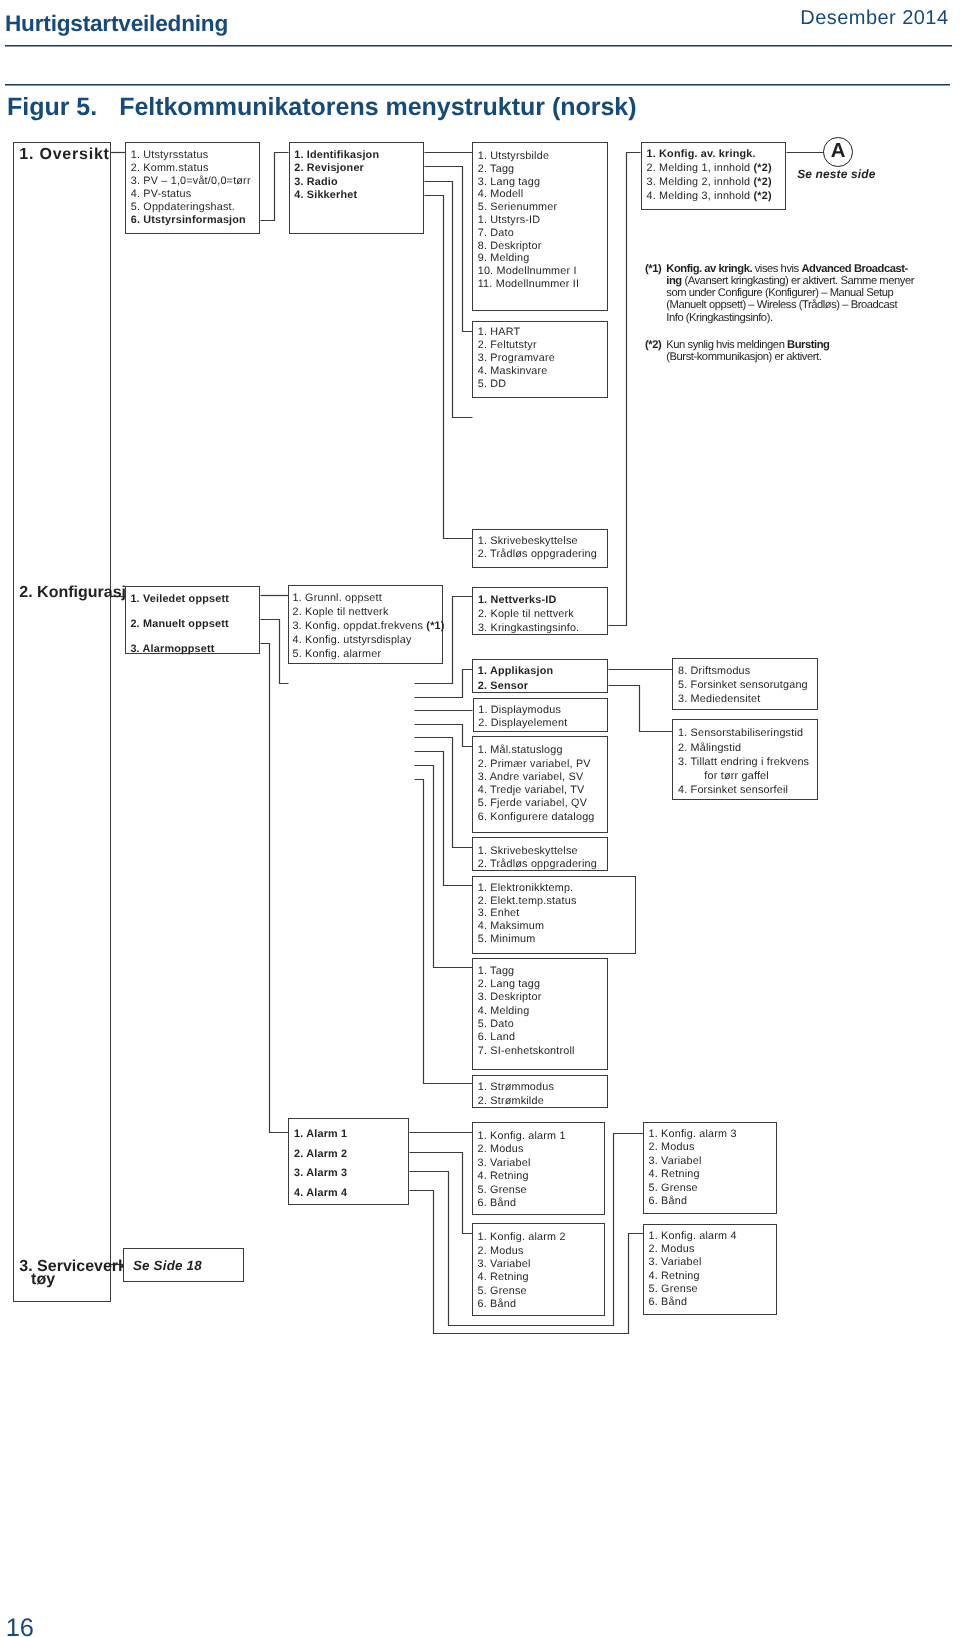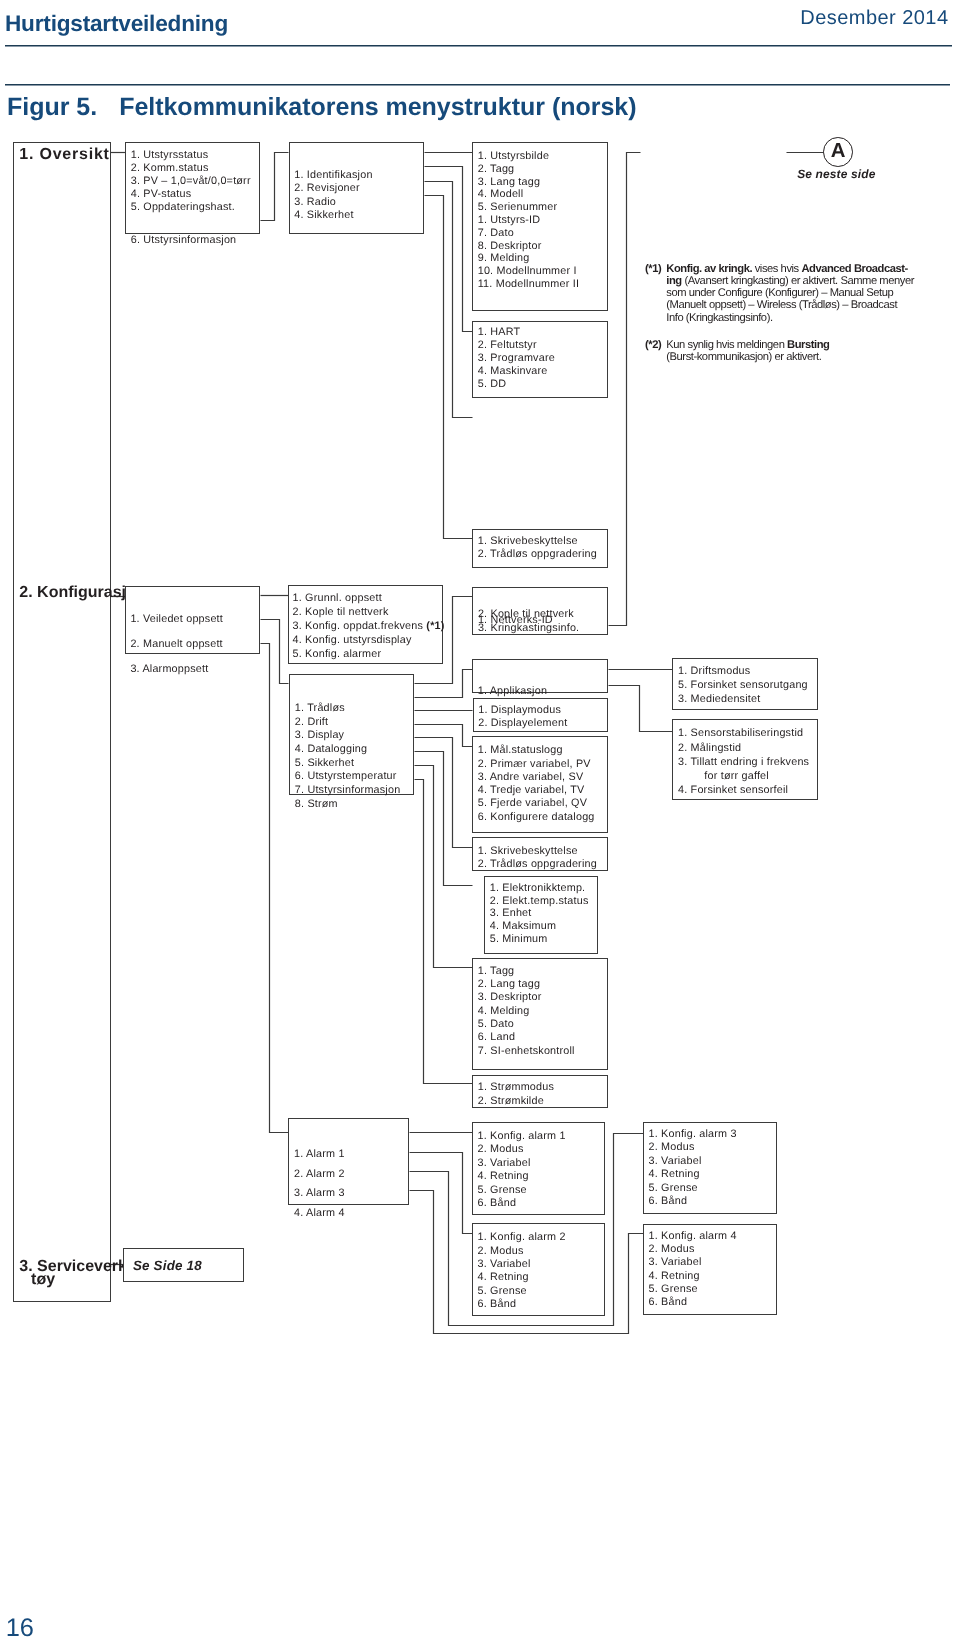--- a/index.html
+++ b/index.html
@@ -21,21 +21,21 @@
                color:#164a7b;letter-spacing:-0.02px;white-space:nowrap;}
   #fig-caption .num{margin-right:22px;}
 
   #page-number{position:absolute;left:5.7px;top:1613.8px;font-size:25.4px;color:#164a7b;font-weight:normal;}
 
   
   #diagram{position:absolute;left:0;top:0;width:960px;height:1637px;}
   #wires{position:absolute;left:0;top:0;width:960px;height:1637px;}
   .mbox{position:absolute;border:1.2px solid #3b3b3b;background:#fff;box-sizing:border-box;}
   .mi{position:absolute;left:var(--tl,4.7px);font-size:10.8px;line-height:10.8px;letter-spacing:0.2px;white-space:nowrap;color:#231f20;}
-  .mi.b{font-weight:normal;margin-top:20px;}
+  .mi.b{font-weight:bold;}
   .mi.ind{left:31px;}
   .italic-box .mi{font-style:italic;font-weight:bold;font-size:13.4px;left:9.2px;}
 
   
   #root-column{position:absolute;left:13px;top:142px;width:97.6px;height:1159.8px;
                border:1.2px solid #3b3b3b;box-sizing:border-box;background:#fff;}
   .root-label{position:absolute;left:5.3px;font-size:16px;font-weight:bold;line-height:11px;color:#231f20;white-space:nowrap;}
   .root-label.wide{letter-spacing:0.78px;}
 
   
@@ -128,41 +128,37 @@
         <div class="mi" style="top:5.1px">1. HART</div>
         <div class="mi" style="top:18px">2. Feltutstyr</div>
         <div class="mi" style="top:30.9px">3. Programvare</div>
         <div class="mi" style="top:43.8px">4. Maskinvare</div>
         <div class="mi" style="top:56.7px">5. DD</div>
       </div>
 <div class="mbox" style="left:472px;top:528.8px;width:136px;height:39.1px">
         <div class="mi" style="top:6.1px">1. Skrivebeskyttelse</div>
         <div class="mi" style="top:19px">2. Trådløs oppgradering</div>
       </div>
+<div class="mbox" style="left:640.8px;top:142.3px;width:145.5px;height:67.7px">
+        <div class="mi b" style="top:6.1px">1. Konfig. av. kringk.</div>
+        <div class="mi" style="top:20.1px"><span>2. Melding 1, innhold </span><b>(*2)</b></div>
+        <div class="mi" style="top:34.1px"><span>3. Melding 2, innhold </span><b>(*2)</b></div>
+        <div class="mi" style="top:48.1px"><span>4. Melding 3, innhold </span><b>(*2)</b></div>
+      </div>
 <div class="mbox" style="left:124.7px;top:585.7px;width:135px;height:68.8px">
         <div class="mi b" style="top:6.9px">1. Veiledet oppsett</div>
         <div class="mi b" style="top:32.25px">2. Manuelt oppsett</div>
         <div class="mi b" style="top:57.6px">3. Alarmoppsett</div>
       </div>
 <div class="mbox" style="left:288.3px;top:584.9px;width:154.6px;height:78.9px;--tl:3.2px">
         <div class="mi" style="top:7.3px">1. Grunnl. oppsett</div>
         <div class="mi" style="top:21.2px">2. Kople til nettverk</div>
         <div class="mi" style="top:35.1px"><span>3. Konfig. oppdat.frekvens </span><b>(*1)</b></div>
         <div class="mi" style="top:49px">4. Konfig. utstyrsdisplay</div>
         <div class="mi" style="top:62.9px">5. Konfig. alarmer</div>
-      </div>
-<div class="mbox" style="left:289.1px;top:673.9px;width:125.4px;height:120.8px">
-        <div class="mi b" style="top:8.3px">1. Trådløs</div>
-        <div class="mi b" style="top:21.92px">2. Drift</div>
-        <div class="mi b" style="top:35.54px">3. Display</div>
-        <div class="mi b" style="top:49.16px">4. Datalogging</div>
-        <div class="mi b" style="top:62.78px">5. Sikkerhet</div>
-        <div class="mi b" style="top:76.4px">6. Utstyrstemperatur</div>
-        <div class="mi b" style="top:90.02px">7. Utstyrsinformasjon</div>
-        <div class="mi b" style="top:103.64px">8. Strøm</div>
       </div>
 <div class="mbox" style="left:472.2px;top:586.8px;width:135.6px;height:48px">
         <div class="mi b" style="top:7.4px">1. Nettverks-ID</div>
         <div class="mi" style="top:21.35px">2. Kople til nettverk</div>
         <div class="mi" style="top:35.3px">3. Kringkastingsinfo.</div>
       </div>
 <div class="mbox" style="left:472px;top:659.4px;width:135.8px;height:33.8px">
         <div class="mi b" style="top:6px">1. Applikasjon</div>
         <div class="mi b" style="top:20.8px">2. Sensor</div>
       </div>
@@ -175,42 +171,42 @@
         <div class="mi" style="top:21.3px">2. Primær variabel, PV</div>
         <div class="mi" style="top:34.6px">3. Andre variabel, SV</div>
         <div class="mi" style="top:47.9px">4. Tredje variabel, TV</div>
         <div class="mi" style="top:61.2px">5. Fjerde variabel, QV</div>
         <div class="mi" style="top:74.5px">6. Konfigurere datalogg</div>
       </div>
 <div class="mbox" style="left:472px;top:837.4px;width:136px;height:34.1px">
         <div class="mi" style="top:7.2px">1. Skrivebeskyttelse</div>
         <div class="mi" style="top:20.8px">2. Trådløs oppgradering</div>
       </div>
-<div class="mbox" style="left:484px;top:875.5px;width:114px;height:78px">
+<div class="mbox" style="left:472px;top:875.5px;width:164px;height:78px">
         <div class="mi" style="top:6.1px">1. Elektronikktemp.</div>
         <div class="mi" style="top:19px">2. Elekt.temp.status</div>
         <div class="mi" style="top:31.9px">3. Enhet</div>
         <div class="mi" style="top:44.8px">4. Maksimum</div>
         <div class="mi" style="top:57.7px">5. Minimum</div>
       </div>
 <div class="mbox" style="left:472px;top:958.4px;width:136px;height:111.7px">
         <div class="mi" style="top:6.2px">1. Tagg</div>
         <div class="mi" style="top:19.53px">2. Lang tagg</div>
         <div class="mi" style="top:32.86px">3. Deskriptor</div>
         <div class="mi" style="top:46.19px">4. Melding</div>
         <div class="mi" style="top:59.52px">5. Dato</div>
         <div class="mi" style="top:72.85px">6. Land</div>
         <div class="mi" style="top:86.18px">7. SI-enhetskontroll</div>
       </div>
 <div class="mbox" style="left:472px;top:1075.1px;width:136px;height:32.9px">
         <div class="mi" style="top:5.9px">1. Strømmodus</div>
         <div class="mi" style="top:19.5px">2. Strømkilde</div>
       </div>
 <div class="mbox" style="left:672.3px;top:658.2px;width:145.5px;height:52px">
-        <div class="mi" style="top:7.1px">1. Driftsmodus</div>
+        <div class="mi" style="top:7.1px">8. Driftsmodus</div>
         <div class="mi" style="top:21.1px">5. Forsinket sensorutgang</div>
         <div class="mi" style="top:35.1px">3. Mediedensitet</div>
       </div>
 <div class="mbox" style="left:672.3px;top:719.3px;width:145.5px;height:80.3px">
         <div class="mi" style="top:8.2px">1. Sensorstabiliseringstid</div>
         <div class="mi" style="top:22.3px">2. Målingstid</div>
         <div class="mi" style="top:36.4px">3. Tillatt endring i frekvens</div>
         <div class="mi ind" style="top:50.5px">for tørr gaffel</div>
         <div class="mi" style="top:64.6px">4. Forsinket sensorfeil</div>
       </div>

